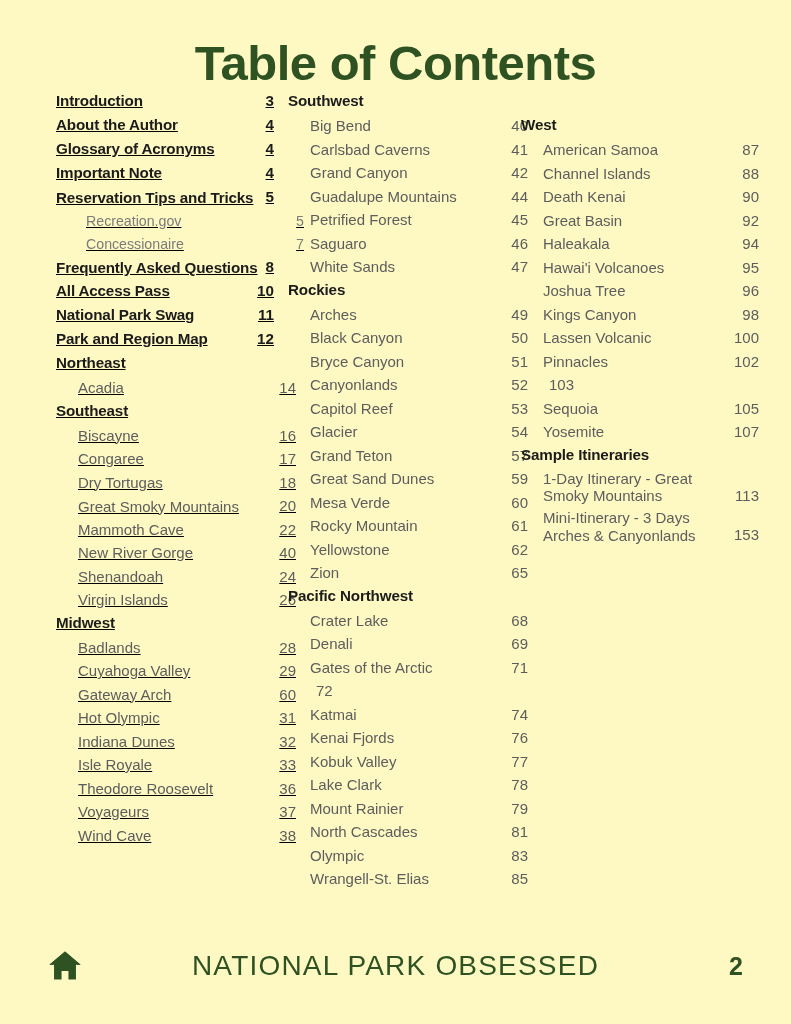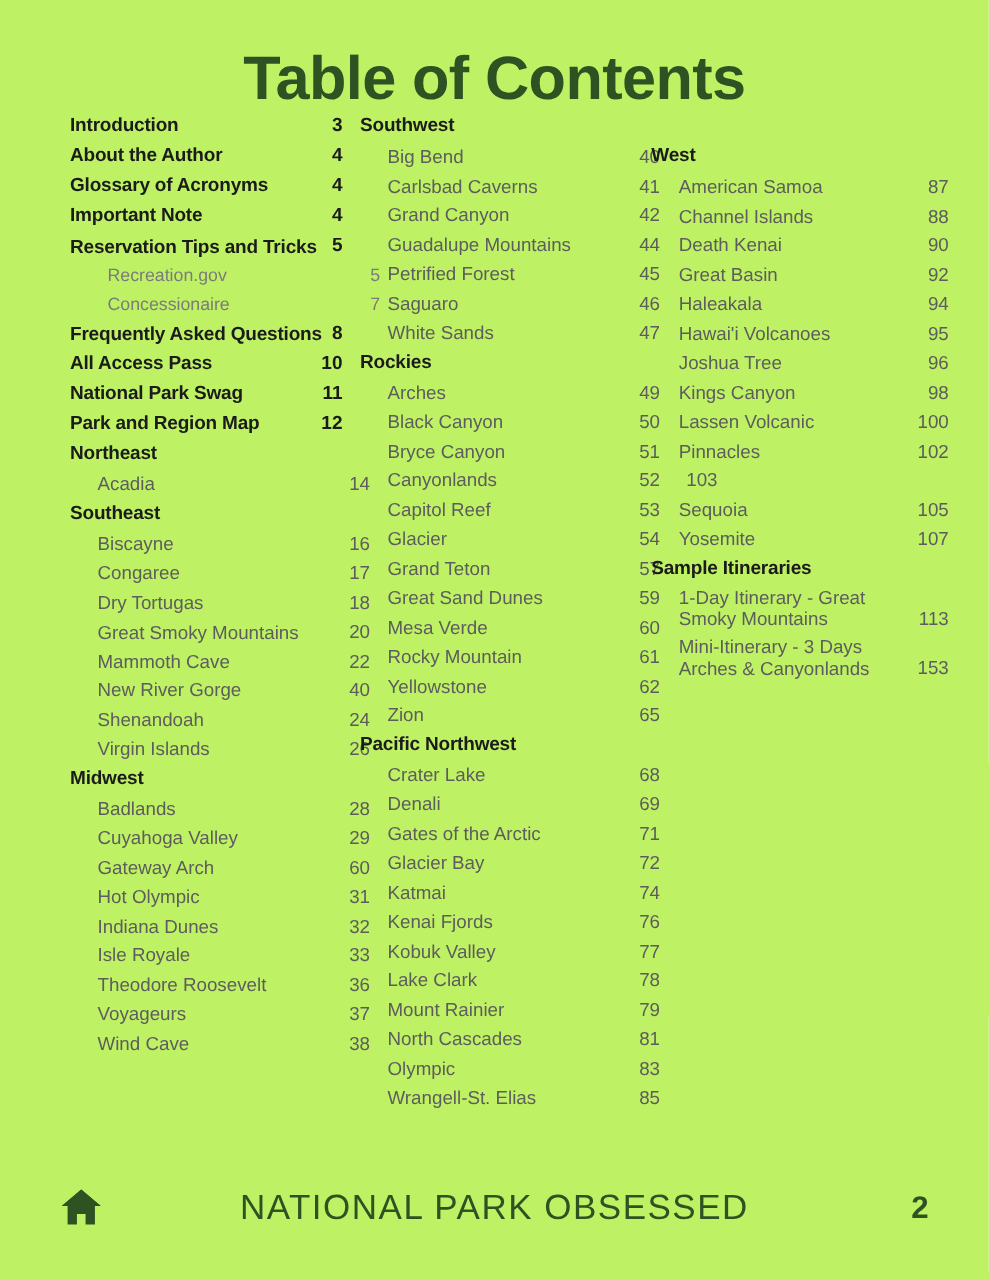--- a/index.html
+++ b/index.html
@@ -12,21 +12,21 @@
     height: 1024px;
     position: relative;
     font-family: "Liberation Sans", "DejaVu Sans", sans-serif;
     -webkit-font-smoothing: antialiased;
     overflow: hidden;
   }
 
   .page {
     position: absolute;
     inset: 0;
-    background: #bef264;
+    background: #fef9c3;
   }
 
   
   .toc-title {
     position: absolute;
     top: 34px;
     left: 0;
     width: 791px;
     text-align: center;
     font-size: 49px;
@@ -41,21 +41,21 @@
     position: absolute;
     top: 92px;
     left: 0;
     width: 791px;
     height: 810px;
   }
   .col {
     position: absolute;
     top: 0;
   }
-  .col-1 { left: 56px;  width: 218px; }
+  .col-1 { left: 56px;  width: 218px; text-decoration: underline; }
   .col-2 { left: 288px; width: 218px; }
   .col-3 { left: 521px; width: 216px; margin-top: 24px; }
 
   
   .entry {
     display: flex;
     align-items: flex-end;
     justify-content: space-between;
     width: 100%;
   }
@@ -378,21 +378,20 @@
         </div>
         <div class="entry level-sub">
           <span class="label">Denali</span>
           <span class="num">69</span>
         </div>
         <div class="entry level-sub">
           <span class="label">Gates of the Arctic</span>
           <span class="num">71</span>
         </div>
         <div class="entry level-sub">
-          <span class="label">Glacier Bay</span>
           <span class="num">72</span>
         </div>
         <div class="entry level-sub">
           <span class="label">Katmai</span>
           <span class="num">74</span>
         </div>
         <div class="entry level-sub">
           <span class="label">Kenai Fjords</span>
           <span class="num">76</span>
         </div>

